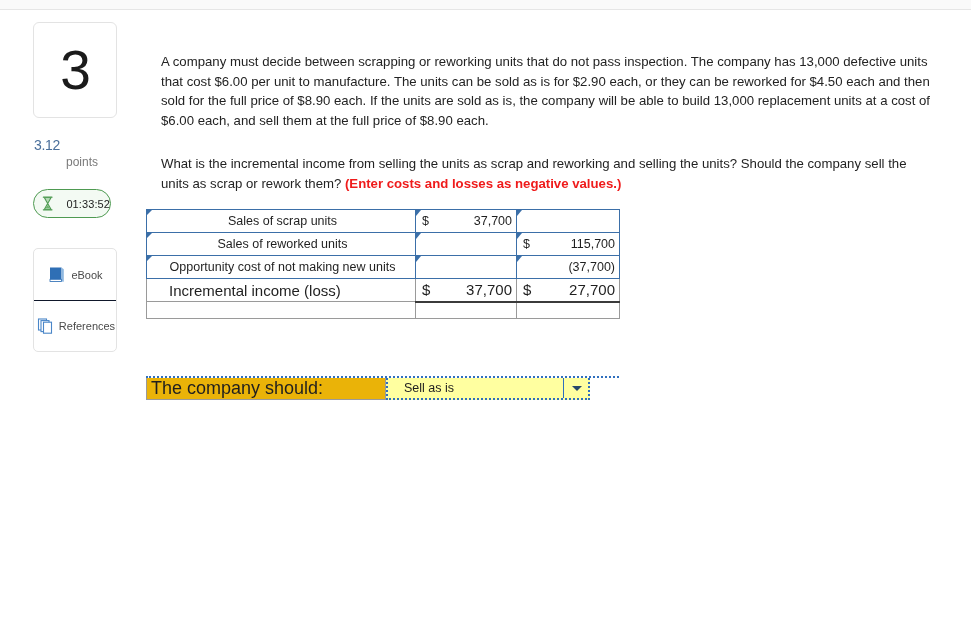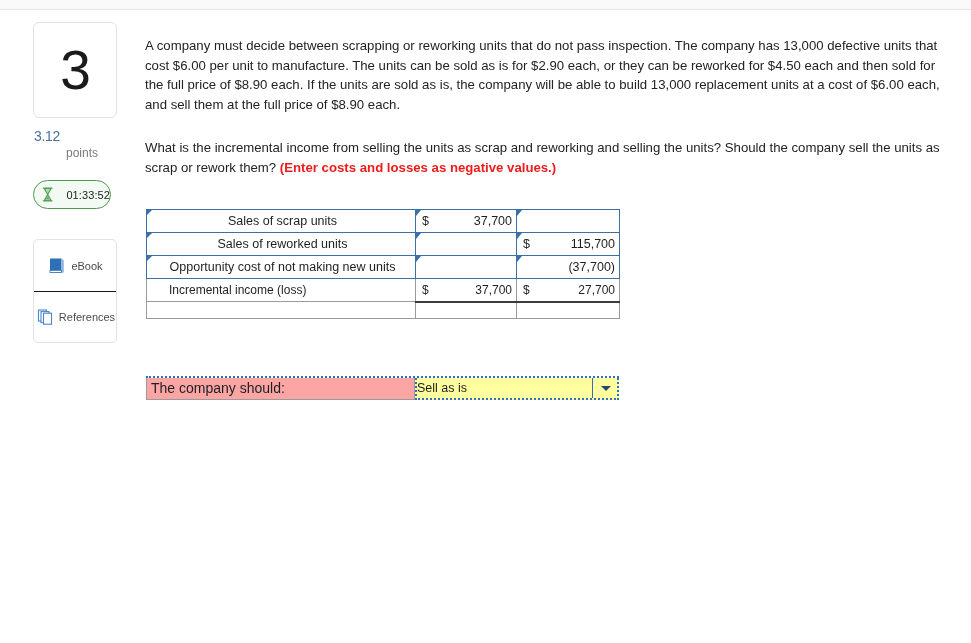--- a/index.html
+++ b/index.html
@@ -31,21 +31,21 @@
     background: #fff;
     display: flex; align-items: center; justify-content: center;
   }
   #qnum-card .num {
     font-size: 55px;
     color: #1b1b1b;
     line-height: 1;
     font-weight: 400;
     letter-spacing: -1px;
   }
-  #points-block { margin-top: 10px; padding-left: 1px; }
+  #points-block { margin-top: 19px; padding-left: 1px; }
   #points-block .pts-val {
     font-size: 14px; color: #4a6f9b; line-height: 17px; letter-spacing: -0.3px;
   }
   #points-block .pts-lab {
     font-size: 12px; color: #7a7a7a; line-height: 16px; padding-left: 32px;
   }
 
   #timer-pill {
     margin-top: 19px;
     width: 78px; height: 29px;
@@ -82,21 +82,21 @@
 
   
   #main {
     position: absolute; left: 145px; top: 36px;
     width: 805px;
   }
   .para {
     font-size: 13.2px;
     line-height: 19.6px;
     color: #232323;
-    margin: 0;
+    margin: 16px;
   }
   #para2 { margin-top: 24px; }
   .redbold { color: #ef1b1b; font-weight: bold; }
 
   
   #sheet {
     position: absolute; left: 146px; top: 209px;
     width: 473px;
   }
   table.ws { border-collapse: collapse; width: 473px; table-layout: fixed; }
@@ -145,21 +145,21 @@
   }
   .tri.r {
     border-top: 6px solid #3b6fa8;
     border-right: 5px solid transparent;
   }
 
   
   .tot {
     height: 23px;
     border: 1px solid #9a9a9a;
-    font-size: 12px;
+    font-size: 15px;
     color: #1f1f1f;
     background: #fff;
   }
   .tot.lab .txt { padding-left: 22px; display: block; line-height: 21px; }
   .tot .amt {
     display: flex; align-items: center; height: 21px;
     padding: 0 4px 0 6px;
   }
   .tot .amt .val { margin-left: auto; }
 
@@ -168,37 +168,37 @@
   tr.spacer td.dbl { border-top: 2px solid #3b3b3b; }
 
   
   #ddrow {
     position: absolute; left: 146px; top: 376px;
     width: 473px; height: 22px;
     display: flex;
     border-top: 2px dotted #2f6fbe;
   }
   #dd-label {
-    width: 269px; height: 22px;
+    width: 240px; height: 22px;
     border-left: 1px solid #9a9a9a;
     border-bottom: 1px solid #9a9a9a;
     border-right: 1px solid #9a9a9a;
-    background: #fca5a5;
-    font-size: 14px; color: #1f1f1f;
+    background: #eab308;
+    font-size: 18px; color: #1f1f1f;
     line-height: 20px; padding-left: 4px;
   }
   #dd-select {
     position: relative;
     width: 204px; height: 22px;
     background: #ffffa0;
     border: 2px dotted #2f6fbe;
     border-top: none;
     display: flex; align-items: center;
     font-size: 12.5px; color: #1f1f1f;
-    padding-left: 0;
+    padding-left: 16px;
     cursor: pointer;
   }
   #dd-select .sep {
     position: absolute; right: 24px; top: 0; bottom: 0;
     width: 1px; background: #2f6fbe;
   }
   #dd-select .caret {
     position: absolute; right: 6px; top: 50%;
     margin-top: -2px;
     width: 0; height: 0;

